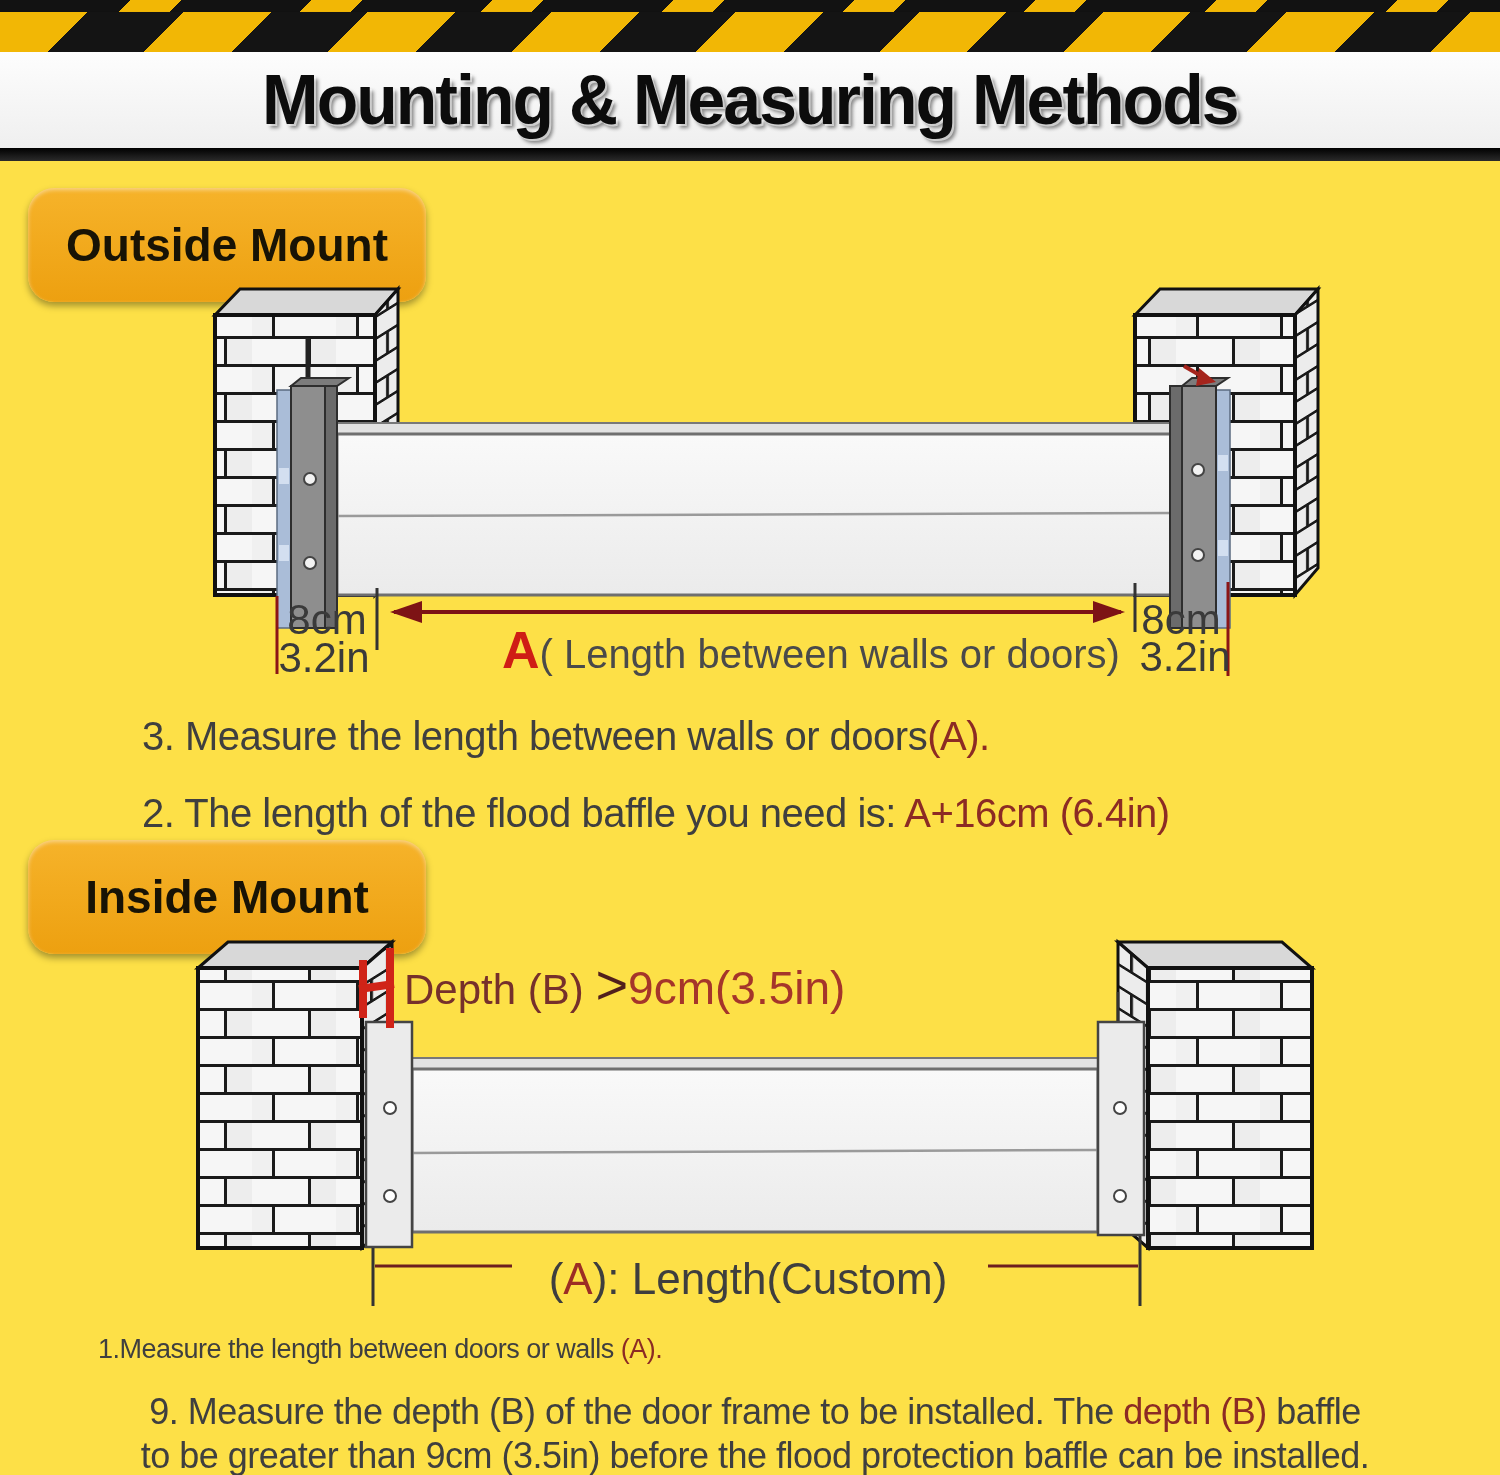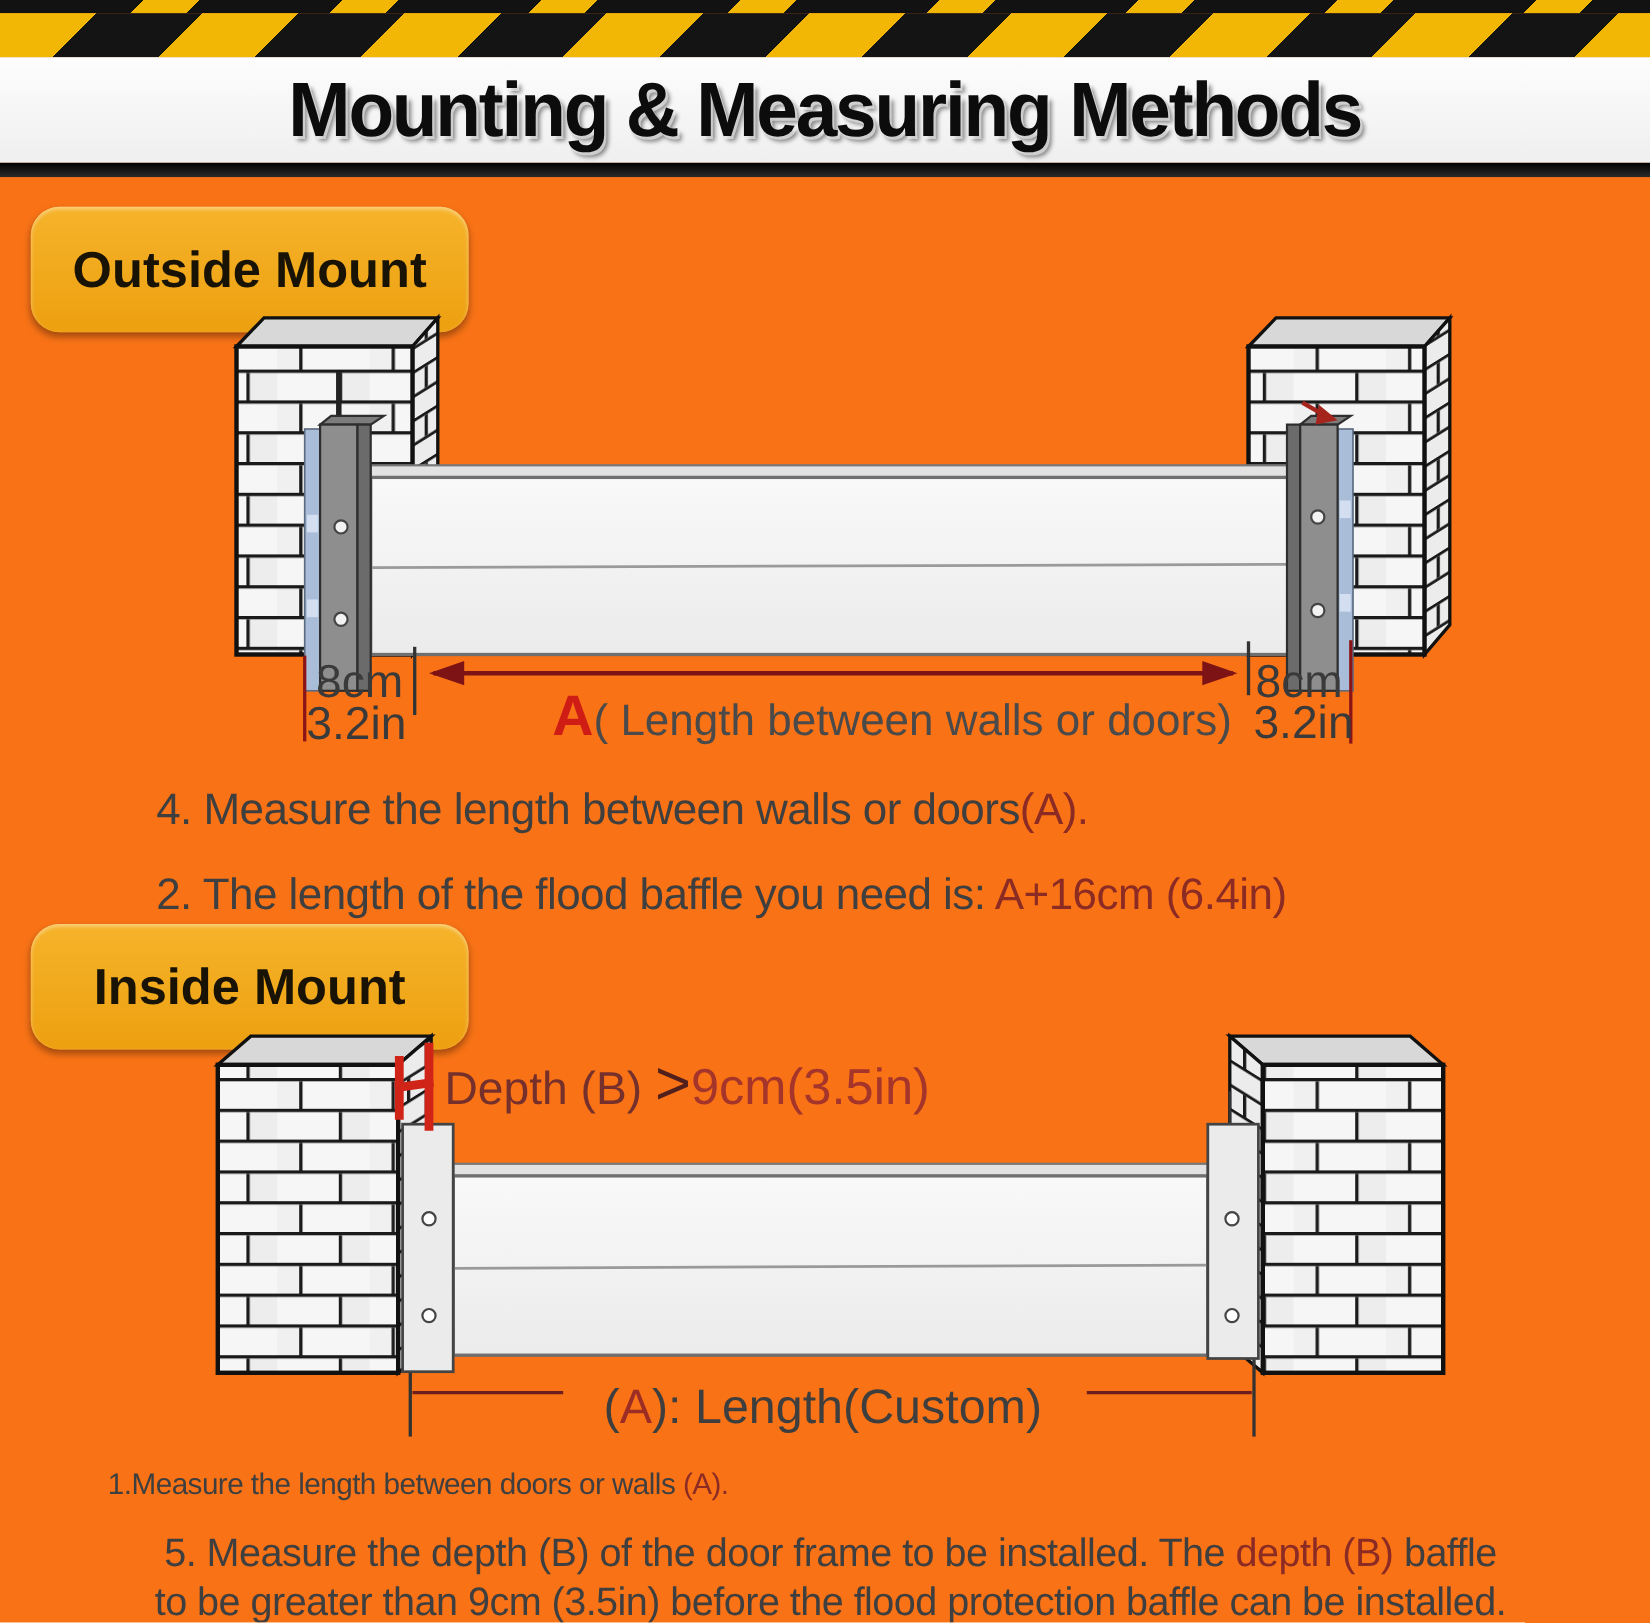--- a/index.html
+++ b/index.html
@@ -1,16 +1,16 @@
 <!DOCTYPE html>
 <html><head>
 <meta charset="utf-8">
 <style>
   html,body{margin:0;padding:0;background:#ffffff;}
-  #page{position:relative;width:1500px;height:1475px;background:#f97316;overflow:hidden;
+  #page{position:relative;width:1500px;height:1475px;background:#fde047;overflow:hidden;
         font-family:"Liberation Sans", sans-serif;}
   
   .hazard-top{position:absolute;left:0;top:0;width:1500px;height:12px;
       background:repeating-linear-gradient(135deg,#121212 0 92px,#f2b705 92px 128px);}
   .hazard-band{position:absolute;left:0;top:12px;width:1500px;height:40px;
       background:repeating-linear-gradient(135deg,#f2b705 0 62px,#141414 62px 130px);
       box-shadow:0 2px 3px rgba(0,0,0,.25);}
   .title-band{position:absolute;left:0;top:52px;width:1500px;height:96px;
       background:linear-gradient(180deg,#fdfdfd,#efefef);display:flex;align-items:center;justify-content:center;}
   .page-title{font-size:70px;font-weight:bold;letter-spacing:-2px;color:#0c0c0c;white-space:nowrap;
@@ -133,21 +133,21 @@
       <polygon points="390,612 422,601 422,623" fill="#7d1315"></polygon>
       <polygon points="1125,612 1093,601 1093,623" fill="#7d1315"></polygon>
       <text x="327" y="634" text-anchor="middle" font-size="42" fill="#3a3a3a">8cm</text>
       <text x="324" y="672" text-anchor="middle" font-size="42" fill="#3a3a3a">3.2in</text>
       <text x="1181" y="634" text-anchor="middle" font-size="42" fill="#3a3a3a">8cm</text>
       <text x="1185" y="671" text-anchor="middle" font-size="42" fill="#3a3a3a">3.2in</text>
       <text x="502" y="668" font-size="40" fill="#4a4a4a"><tspan font-size="52" font-weight="bold" fill="#cf1d15">A</tspan><tspan>( Length between walls or doors)</tspan></text>
     </g>
   </svg>
 
-  <div class="step" id="outside-step1"><span>4. Measure the length between walls or doors</span><span class="accent">(A).</span></div>
+  <div class="step" id="outside-step1"><span>3. Measure the length between walls or doors</span><span class="accent">(A).</span></div>
   <div class="step" id="outside-step2"><span>2. The length of the flood baffle you need is: </span><span class="accent">A+16cm (6.4in)</span></div>
 
   <svg class="diagram svgtext" style="top:935px" width="1500" height="405" viewBox="0 935 1500 405">
     <defs>
       <pattern id="brickF2" width="84" height="56" patternUnits="userSpaceOnUse">
         <rect width="84" height="56" fill="#f6f6f6"></rect>
         <rect x="59" y="3" width="25" height="25" fill="#ededed"></rect>
         <rect x="0" y="31" width="20" height="25" fill="#f0f0f0"></rect>
         <rect width="84" height="3" fill="#1a1a1a"></rect>
         <rect y="28" width="84" height="3" fill="#1a1a1a"></rect>
@@ -217,17 +217,17 @@
       <line x1="1140" y1="1236" x2="1140" y2="1306" stroke="#333" stroke-width="3"></line>
       <line x1="375" y1="1266" x2="512" y2="1266" stroke="#6d1f1f" stroke-width="3"></line>
       <line x1="988" y1="1266" x2="1138" y2="1266" stroke="#6d1f1f" stroke-width="3"></line>
       <text x="748" y="1294" text-anchor="middle" font-size="44" fill="#3e3e3e"><tspan>(</tspan><tspan fill="#9c2d24">A</tspan><tspan>): Length(Custom)</tspan></text>
     </g>
   </svg>
 
   <div class="step" id="inside-step1"><span>1.Measure the length between doors or walls </span><span class="accent">(A).</span></div>
 
   <div class="step" id="inside-step2">
-    <div><span>5. Measure the depth (B) of the door frame to be installed. The </span><span class="accent">depth (B)</span><span> baffle</span></div>
+    <div><span>9. Measure the depth (B) of the door frame to be installed. The </span><span class="accent">depth (B)</span><span> baffle</span></div>
     <div>to be greater than 9cm (3.5in) before the flood protection baffle can be installed.</div>
   </div>
 
 </div>
 
 </body></html>

